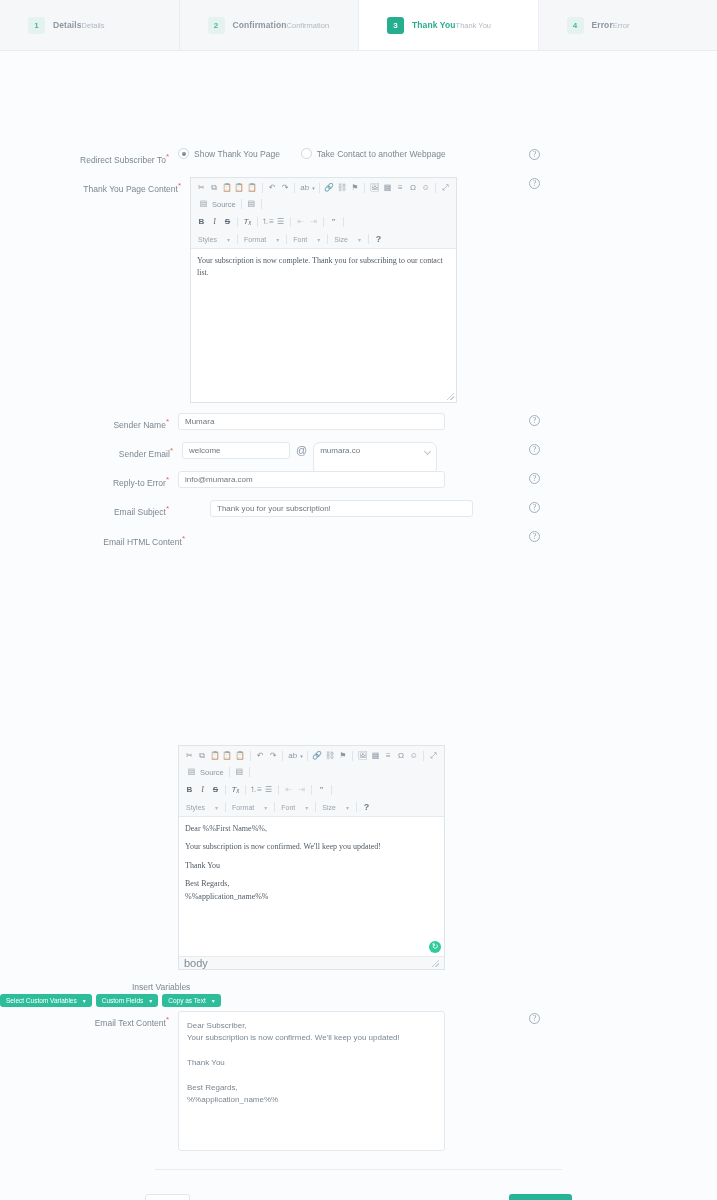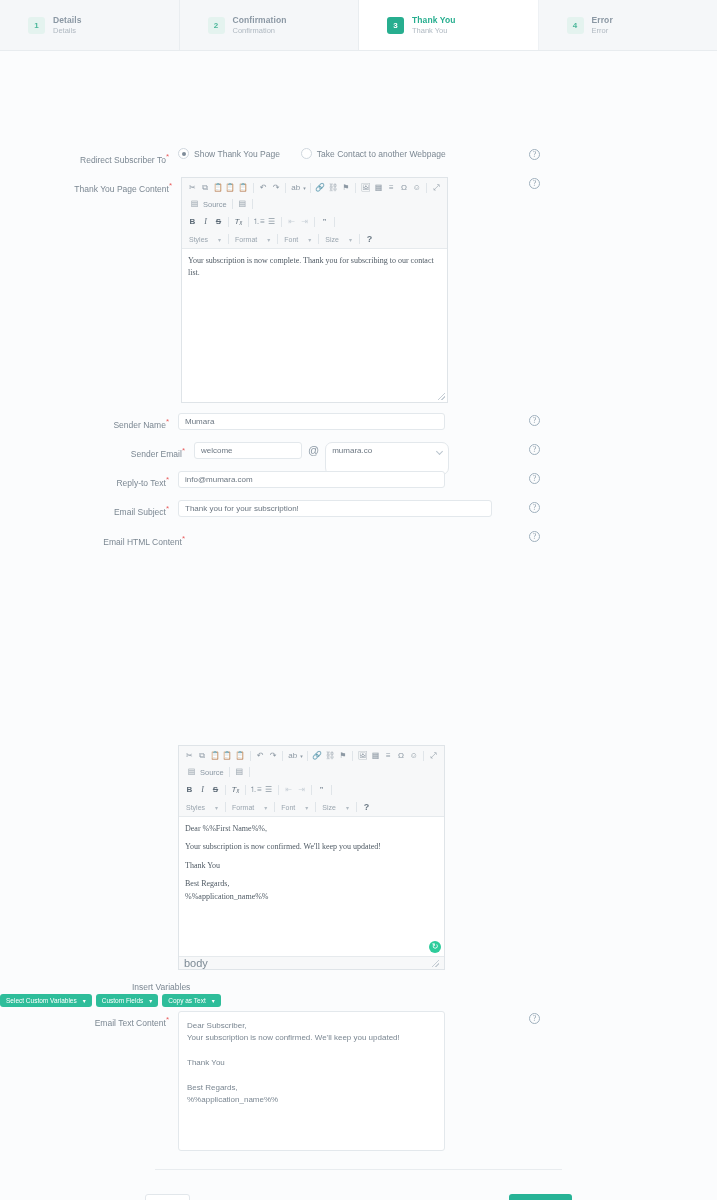--- a/index.html
+++ b/index.html
@@ -36,21 +36,21 @@
     border-radius: 3px;
     background: #e4f3ef;
     color: #4bb79a;
     font-size: 8px;
     font-weight: bold;
     display: flex; align-items: center; justify-content: center;
     margin-right: 8px;
     flex: 0 0 auto;
   }
   .step.active .step-num { background: #27ae8f; color: #ffffff; }
-  .step-texts { display: flex; flex-direction: column; line-height: 1.25; }
+  .step-texts { display: flex; flex-direction: row; line-height: 1.25; }
   .step-title { font-size: 8.5px; font-weight: bold; color: #8b98a4; letter-spacing: .1px; }
   .step.active .step-title { color: #27ae8f; }
   .step-sub { font-size: 7.5px; color: #b0b9c2; margin-top: 1px; }
 
   
   .page { padding: 0; position: relative; height: 1149px; background:#fbfcfd; }
 
   .form-row {
     display: flex;
     align-items: flex-start;
@@ -292,21 +292,21 @@
     <div class="lbl"><span>Redirect Subscriber To</span><span class="req">*</span></div>
     <div class="radio-wrap">
       <span class="radio on"></span>
       <span class="radio-label">Show Thank You Page</span>
       <span class="radio"></span>
       <span class="radio-label">Take Contact to another Webpage</span>
     </div>
   </div>
   <div class="help" style="top:98px;">?</div>
 
-  <div class="form-row" style="top:126px; left:3px;">
+  <div class="form-row" style="top:126px; left:12px;">
     <div class="lbl"><span>Thank You Page Content</span><span class="req">*</span></div>
     <div class="editor">
       <div class="tb">
         <div class="tbrow">
           <span class="tbi">✂</span>
           <span class="tbi">⧉</span>
           <span class="tbi">📋</span>
           <span class="tbi">📋</span>
           <span class="tbi">📋</span>
           <span class="sep"></span>
@@ -384,40 +384,40 @@
     </div>
   </div>
   <div class="help" style="top:127px;">?</div>
 
   <div class="form-row" style="top:362px; left:0;">
     <div class="lbl"><span>Sender Name</span><span class="req">*</span></div>
     <div class="input" style="width:267px;">Mumara</div>
   </div>
   <div class="help" style="top:364px;">?</div>
 
-  <div class="form-row" style="top:391px; left:16px;">
+  <div class="form-row" style="top:391px; left:4px;">
     <div class="lbl"><span>Sender Email</span><span class="req">*</span></div>
     <div class="input" style="width:108px;">welcome</div>
     <span class="at-sign">@</span>
     <div class="select" style="width:124px;">
       <span>mumara.co</span>
       <span class="caret"></span>
     </div>
   </div>
   <div class="help" style="top:393px;">?</div>
 
   <div class="form-row" style="top:420px; left:0;">
-    <div class="lbl"><span>Reply-to Text</span><span class="req">*</span></div>
+    <div class="lbl"><span>Reply-to Error</span><span class="req">*</span></div>
     <div class="input" style="width:267px;">info@mumara.com</div>
   </div>
   <div class="help" style="top:422px;">?</div>
 
   <div class="form-row" style="top:449px; left:0;">
     <div class="lbl"><span>Email Subject</span><span class="req">*</span></div>
-    <div class="input" style="width:314px;">Thank you for your subscription!</div>
+    <div class="input" style="width:263px;margin-left:32px;">Thank you for your subscription!</div>
   </div>
   <div class="help" style="top:451px;">?</div>
 
   <div class="form-row" style="top:479px; left:16px;">
     <div class="lbl"><span>Email HTML Content</span><span class="req">*</span></div>
   </div>
   <div class="help" style="top:480px;">?</div>
 
   <div class="form-row" style="top:694px; left:0;">
     <div class="lbl" style="width:178px;"></div>

